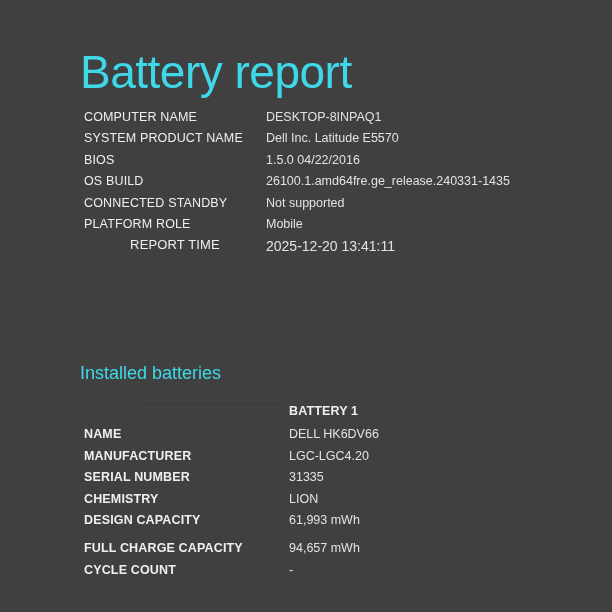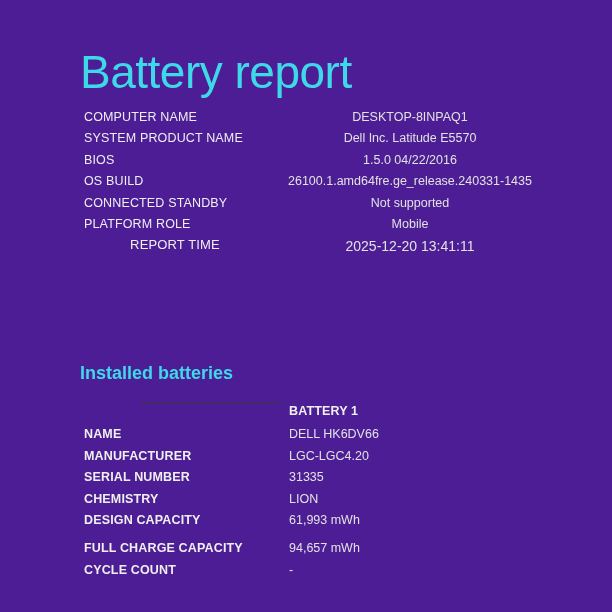--- a/index.html
+++ b/index.html
@@ -11,21 +11,21 @@
     height: 612px;
     background: #1d1d1d;
     font-family: "Liberation Sans", sans-serif;
     color: #e6e6e6;
     overflow: hidden;
   }
   .page {
     position: relative;
     width: 612px;
     height: 612px;
-    background: #4c1d95;
+    background: #404040;
     box-sizing: border-box;
   }
   .title {
     position: absolute;
     left: 80px;
     top: 14px;
     font-size: 46px;
     font-weight: normal;
     letter-spacing: -0.5px;
     color: #3fd8e8;
@@ -50,42 +50,41 @@
   .sysinfo td.key {
     width: 182px;
     font-weight: normal;
     color: #efefef;
     letter-spacing: 0.15px;
     text-transform: uppercase;
   }
   .sysinfo td.val {
     color: #e2e2e2;
     font-weight: normal;
-    text-align: center;
   }
   .sysinfo tr.spaced td {
     padding-bottom: 8px;
   }
   .sysinfo td.val.big {
     font-size: 14px;
     margin-left: 32px;
   }
   .sysinfo td.key.big {
     font-size: 13px;
     text-align: center;
   }
 
   
   .section-head {
     position: absolute;
     left: 80px;
     top: 348px;
     font-size: 18px;
     color: #3fd8e8;
-    font-weight: bold;
+    font-weight: normal;
     white-space: nowrap;
   }
   .section-sub {
     position: absolute;
     left: 80px;
     top: 374px;
     font-size: 12.5px;
     color: #8c8c8c;
     white-space: nowrap;
   }

